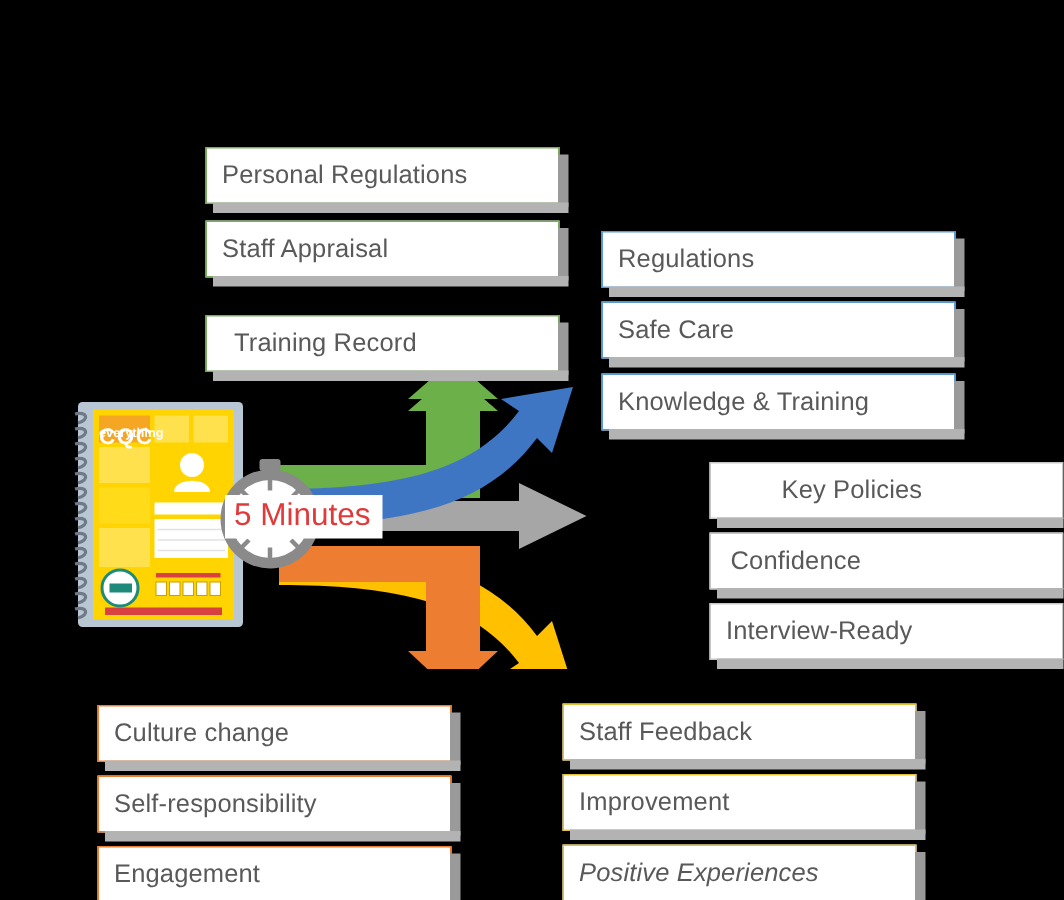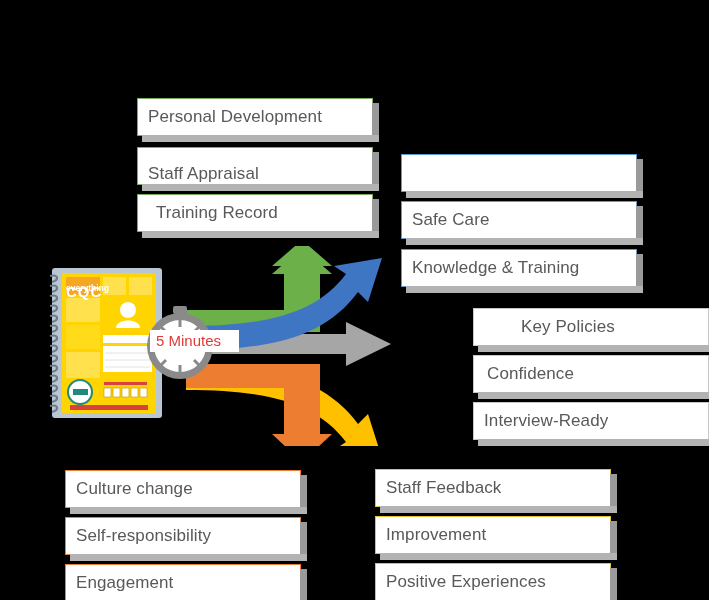--- a/index.html
+++ b/index.html
@@ -44,21 +44,21 @@
   #arrows { position: absolute; left: 186px; top: 246px; width: 232px; height: 200px; z-index: 4; }
 
   
   #book { position: absolute; left: 46px; top: 264px; width: 120px; height: 158px; z-index: 5; }
 
   
   #clock { position: absolute; left: 140px; top: 304px; width: 80px; height: 80px; z-index: 7; }
   #clocklabel {
     position: absolute; left: 150px; top: 330px;
     background: #ffffff; color: #e03a3a;
-    font-size: 15px; padding: 2px 18px 3px 6px; z-index: 8; white-space: nowrap;
+    font-size: 21px; padding: 2px 8px 3px 6px; z-index: 8; white-space: nowrap;
   }
 </style>
 </head>
 <body>
 
 <div id="stage">
 
   <svg id="arrows" viewBox="0 0 232 200">
 
     <path d="M0 88 L160 88 L160 76 L205 98 L160 120 L160 108 L0 108 Z" fill="#a6a6a6"></path>
@@ -145,36 +145,37 @@
       <line x1="59" y1="23" x2="54" y2="28"></line>
         <line x1="21" y1="61" x2="26" y2="56"></line>
     </g>
     <circle cx="40" cy="42" r="3" fill="#8a8a8a"></circle>
   </svg>
   <div id="clocklabel">5 Minutes</div>
 
   <div class="box g-green" style="left:137px;top:98px;width:236px;height:38px;">
     <span class="shadow-r"></span>
       <span class="shadow-b"></span>
-    <span>Personal Development</span>
-  </div>
-  <div class="box g-green" style="left:137px;top:147px;width:236px;height:38px;align-items:flex-end;">
+    <span>Personal Regulations</span>
+  </div>
+  <div class="box g-green" style="left:137px;top:147px;width:236px;height:38px;">
     <span class="shadow-r"></span>
       <span class="shadow-b"></span>
     <span>Staff Appraisal</span>
   </div>
-  <div class="box g-green" style="left:137px;top:194px;width:236px;height:38px;padding-left:18px;">
+  <div class="box g-green" style="left:137px;top:210px;width:236px;height:38px;padding-left:18px;">
     <span class="shadow-r"></span>
       <span class="shadow-b"></span>
     <span>Training  Record</span>
   </div>
 
   <div class="box g-blue" style="left:401px;top:154px;width:236px;height:38px;">
     <span class="shadow-r"></span>
       <span class="shadow-b"></span>
+    <span>Regulations</span>
   </div>
   <div class="box g-blue" style="left:401px;top:201px;width:236px;height:38px;text-align:right;">
     <span class="shadow-r"></span>
       <span class="shadow-b"></span>
     <span>Safe  Care</span>
   </div>
   <div class="box g-blue" style="left:401px;top:249px;width:236px;height:38px;">
     <span class="shadow-r"></span>
       <span class="shadow-b"></span>
     <span>Knowledge &amp; Training</span>
@@ -211,18 +212,18 @@
   <div class="box g-yellow" style="left:339px;top:469px;width:236px;height:38px;">
     <span class="shadow-r"></span>
       <span class="shadow-b"></span>
     <span>Staff Feedback</span>
   </div>
   <div class="box g-yellow" style="left:339px;top:516px;width:236px;height:38px;">
     <span class="shadow-r"></span>
       <span class="shadow-b"></span>
     <span>Improvement</span>
   </div>
-  <div class="box g-yellow" style="left:339px;top:563px;width:236px;height:38px;">
+  <div class="box g-yellow" style="left:339px;top:563px;width:236px;height:38px;font-style:italic;">
     <span class="shadow-r"></span>
     <span>Positive Experiences</span>
   </div>
 
 </div>
 
 </body></html>

